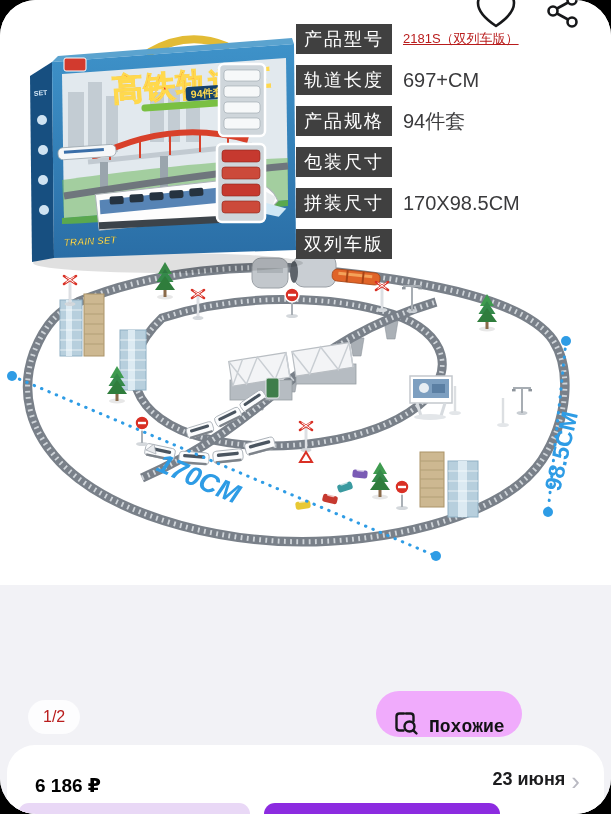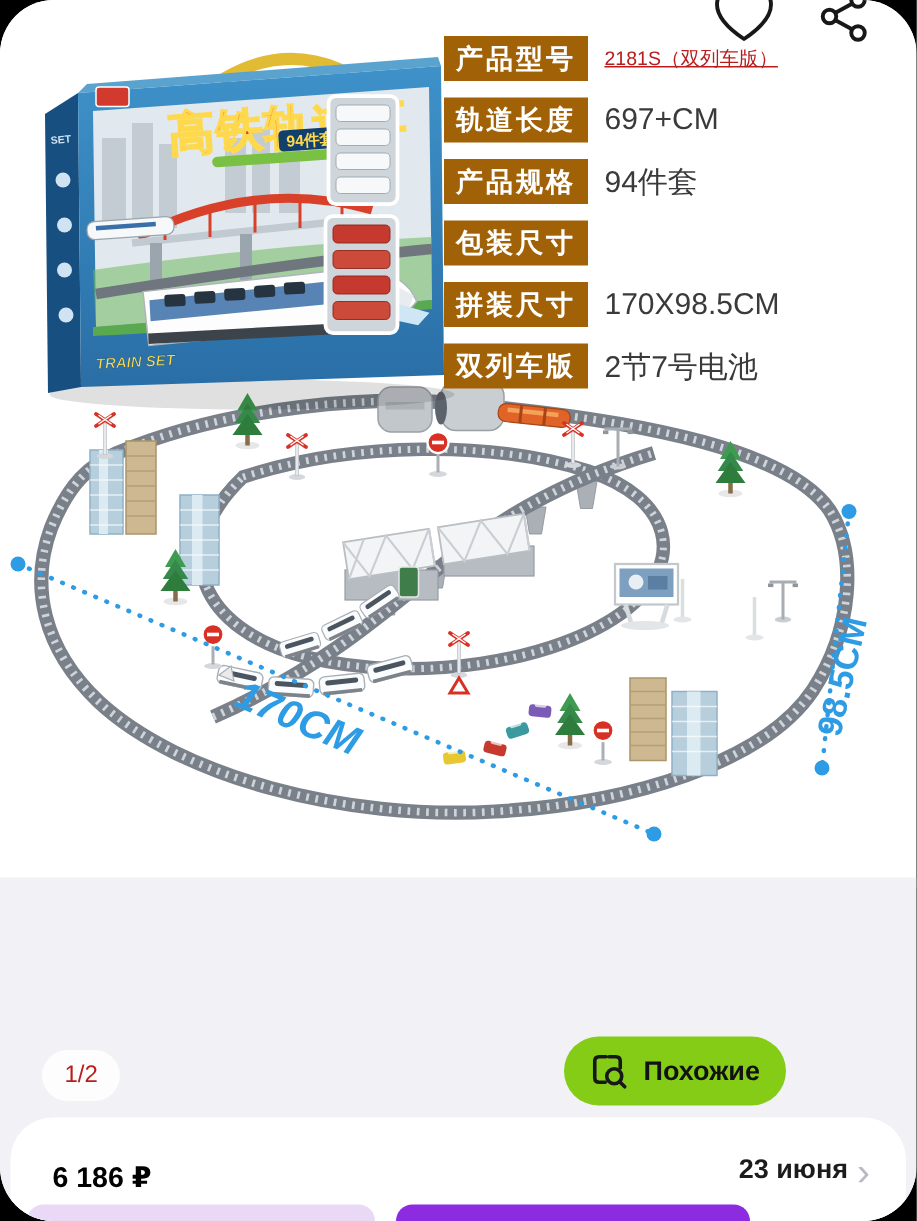--- a/index.html
+++ b/index.html
@@ -6,29 +6,29 @@
   body{font-family:"Liberation Sans","DejaVu Sans",sans-serif;}
   .screen{position:relative;width:611px;height:814px;background:#fff;border-radius:36px;overflow:hidden;}
   .photo-area{position:absolute;left:0;top:0;width:611px;height:592px;background:#fff;}
   .lower-area{position:absolute;left:0;top:585px;width:611px;height:229px;background:#f2f2f6;}
   
   .top-icons{position:absolute;top:-10px;left:0;width:611px;height:46px;pointer-events:none;}
   .icon-btn{position:absolute;width:44px;height:44px;}
   
   .spec-table{position:absolute;left:296px;top:24px;width:312px;display:flex;flex-direction:column;gap:11px;}
   .spec-row{display:flex;align-items:center;gap:11px;}
-  .spec-label{background:#a16207;color:#fff;font-weight:bold;font-size:18px;letter-spacing:2px;
+  .spec-label{background:#404040;color:#fff;font-weight:normal;font-size:18px;letter-spacing:2px;
     padding:4px 8px;border-radius:0;white-space:nowrap;line-height:22px;}
   .spec-value{font-size:20px;color:#3a3a3c;font-weight:500;white-space:nowrap;}
   .spec-value.hl{color:#b91c1c;font-size:13px;text-decoration:underline;}
   
   .page-pill{position:absolute;left:28px;top:700px;height:34px;padding:0 15px;border-radius:17px;
     background:rgba(253,253,254,.95);display:flex;align-items:center;font-size:16px;color:#b91c1c;}
-  .similar-btn{position:absolute;left:376px;top:691px;height:46px;border-radius:23px;background:#84cc16;
-    display:flex;align-items:center;gap:9px;padding:0 17px;border:none;cursor:pointer;}
+  .similar-btn{position:absolute;left:376px;top:691px;height:46px;border-radius:23px;background:#f0abfc;
+    display:flex;align-items:flex-end;gap:9px;padding:0 17px;border:none;cursor:pointer;font-family:Liberation Mono, monospace;}
   .similar-btn span{font-size:18px;font-weight:600;color:#121214;}
   
   .price-bar{position:absolute;left:7px;top:745px;width:597px;height:80px;background:#fff;border-radius:28px;
     display:flex;align-items:center;padding:0 24px;box-sizing:border-box;}
   .price-cur{font-size:25px;font-weight:800;
     background:linear-gradient(90deg,#c22ede,#8a2be2);-webkit-background-clip:text;background-clip:text;color:transparent;}
   .price-old{font-size:19px;font-weight:700;color:#000000;margin-left:4px;}
   .price-right{margin-left:auto;display:flex;align-items:flex-end;gap:6px;margin-top:-12px;}
   .date-label{font-size:18px;font-weight:700;color:#1c1c1e;}
   .chev{font-size:26px;line-height:18px;color:#b9b9c2;font-weight:400;}
@@ -387,21 +387,20 @@
       </div>
       <div class="spec-row">
         <span class="spec-label">包装尺寸</span>
       </div>
       <div class="spec-row">
         <span class="spec-label">拼装尺寸</span>
         <span class="spec-value">170X98.5CM</span>
       </div>
       <div class="spec-row">
         <span class="spec-label">双列车版</span>
-        <span class="spec-value">2节7号电池</span>
       </div>
     </div>
   </div>
 
   <div class="lower-area"></div>
 
   <div class="top-icons">
     <div class="icon-btn" style="left:474px;top:0;pointer-events:auto;">
       <svg width="44" height="44" viewBox="0 0 44 44">
         <path d="M22 36 C10 28 4 20 4 13 C4 6.5 9 2 15 2 C18.5 2 21 3.8 22 6 C23 3.8 25.5 2 29 2 C35 2 40 6.5 40 13 C40 20 34 28 22 36 Z" fill="none" stroke="#17181a" stroke-width="2.6" stroke-linejoin="round"></path>

